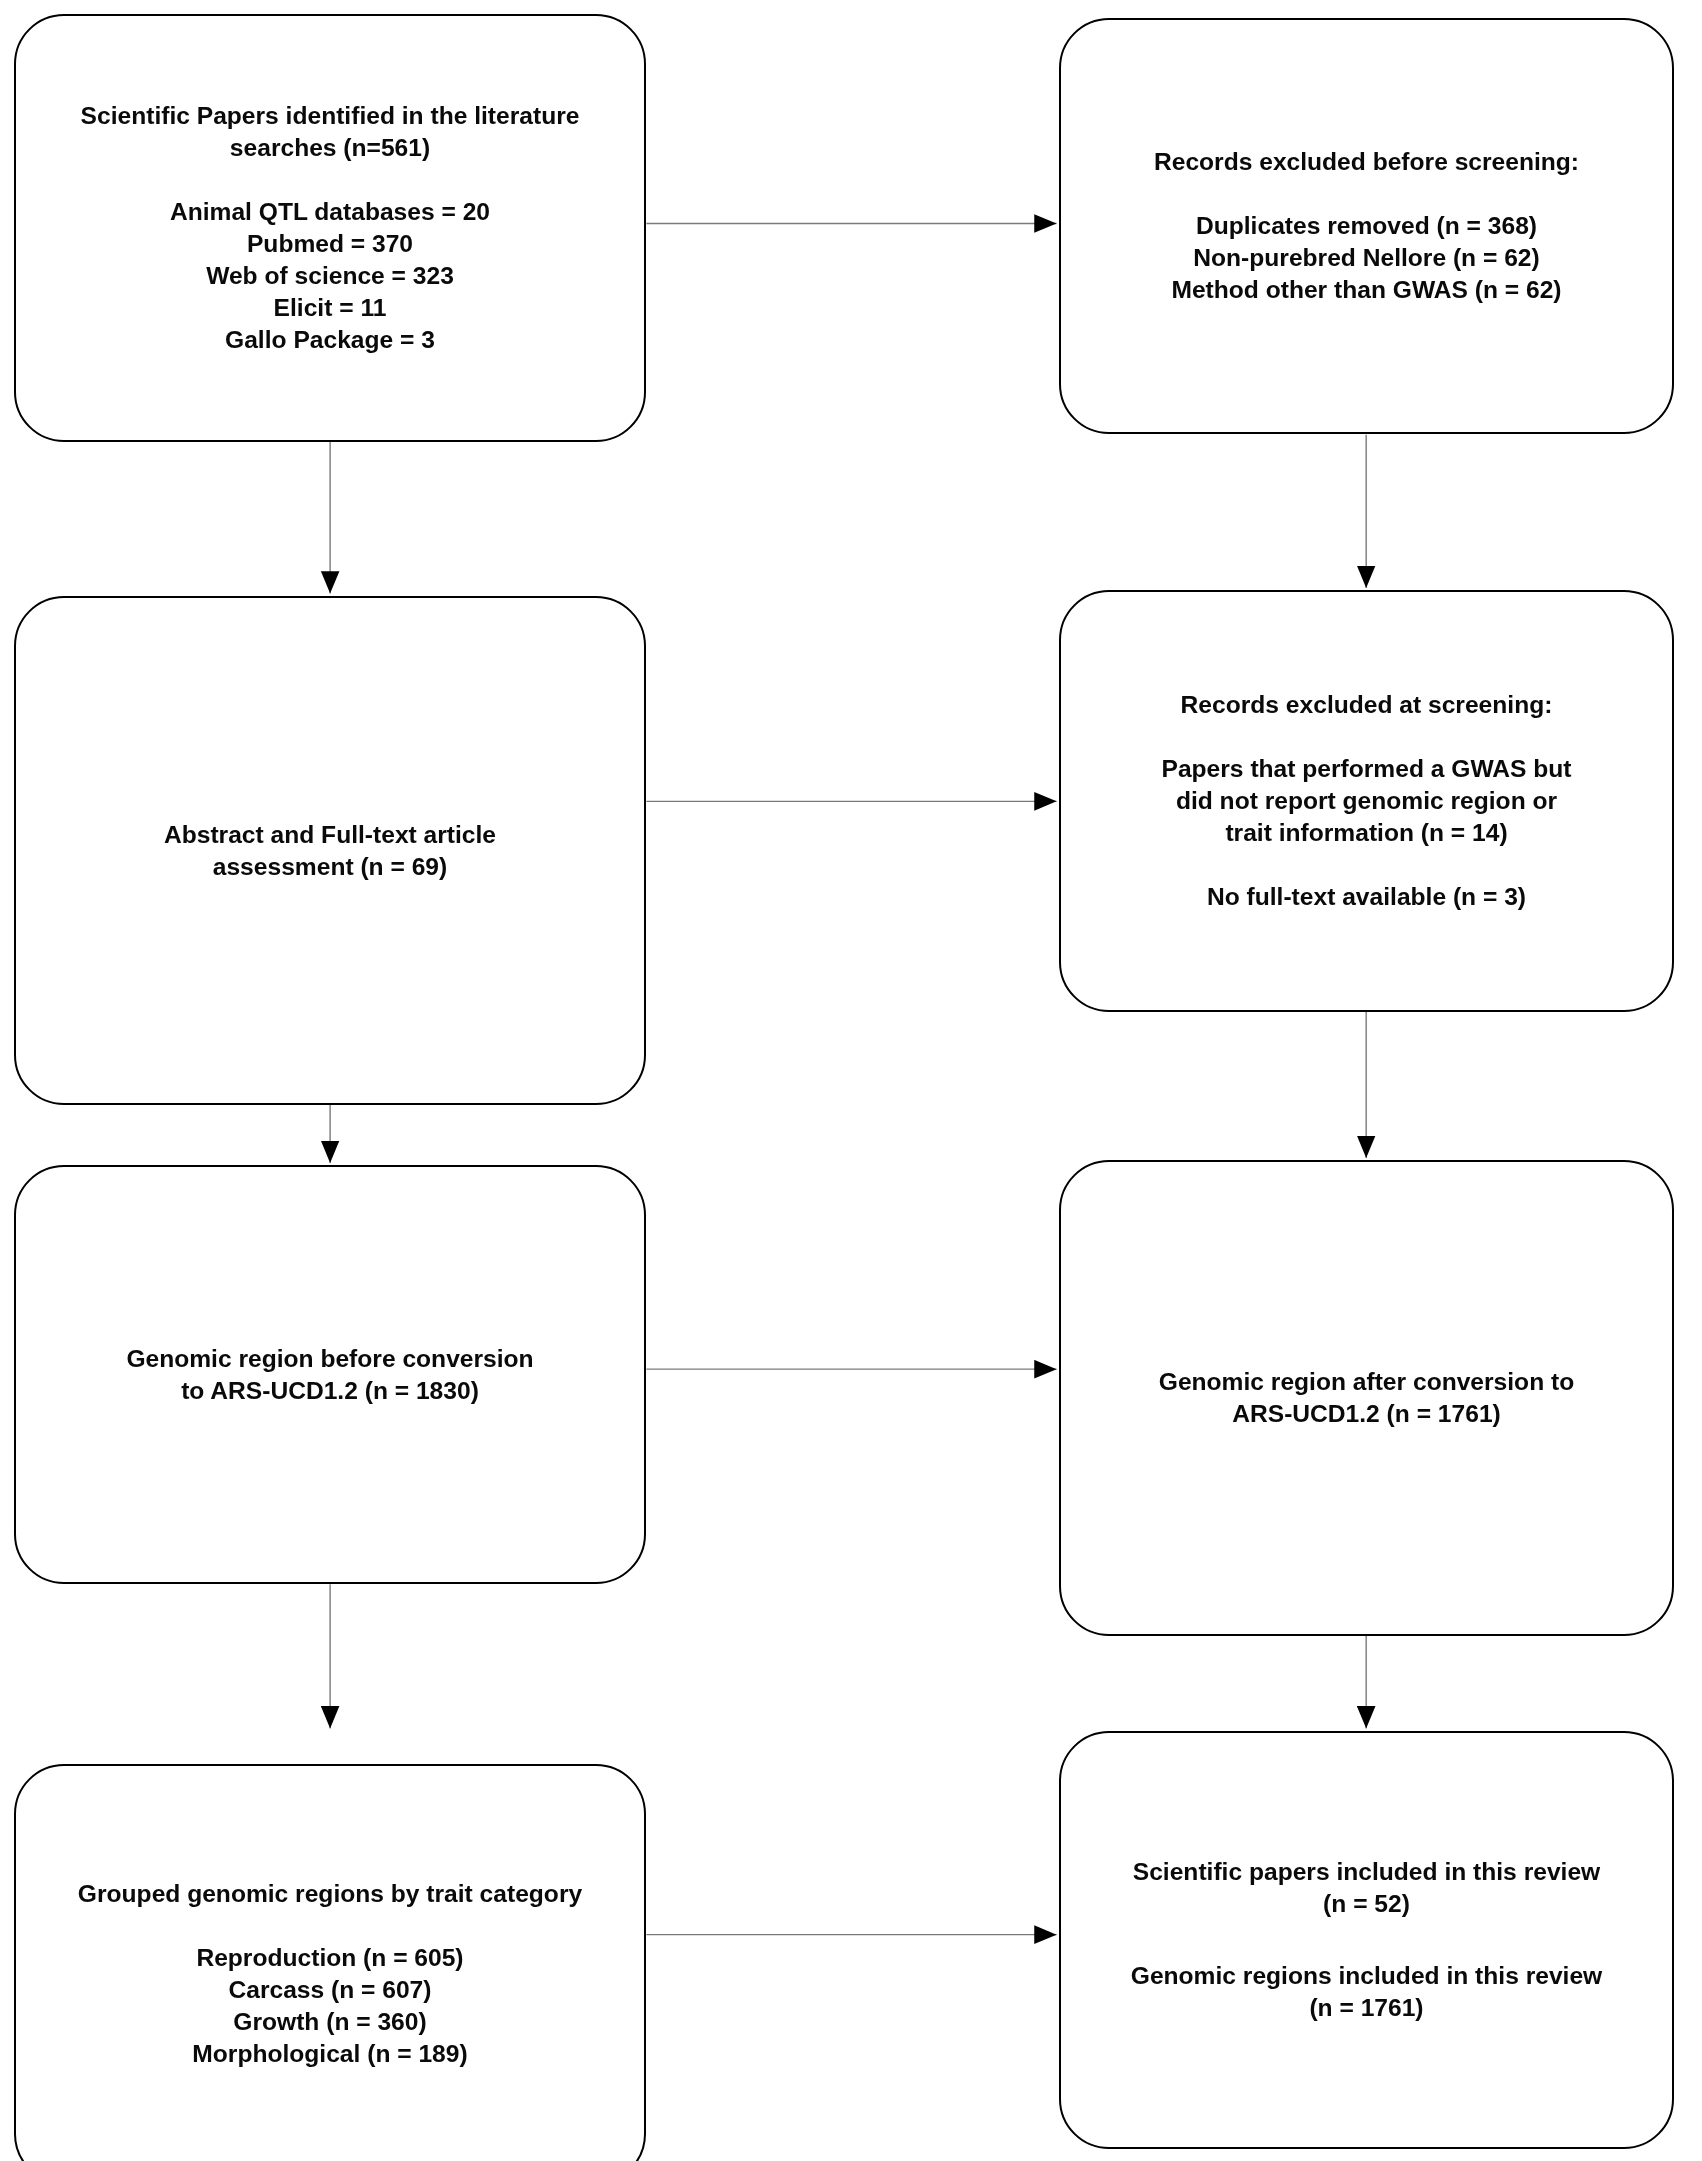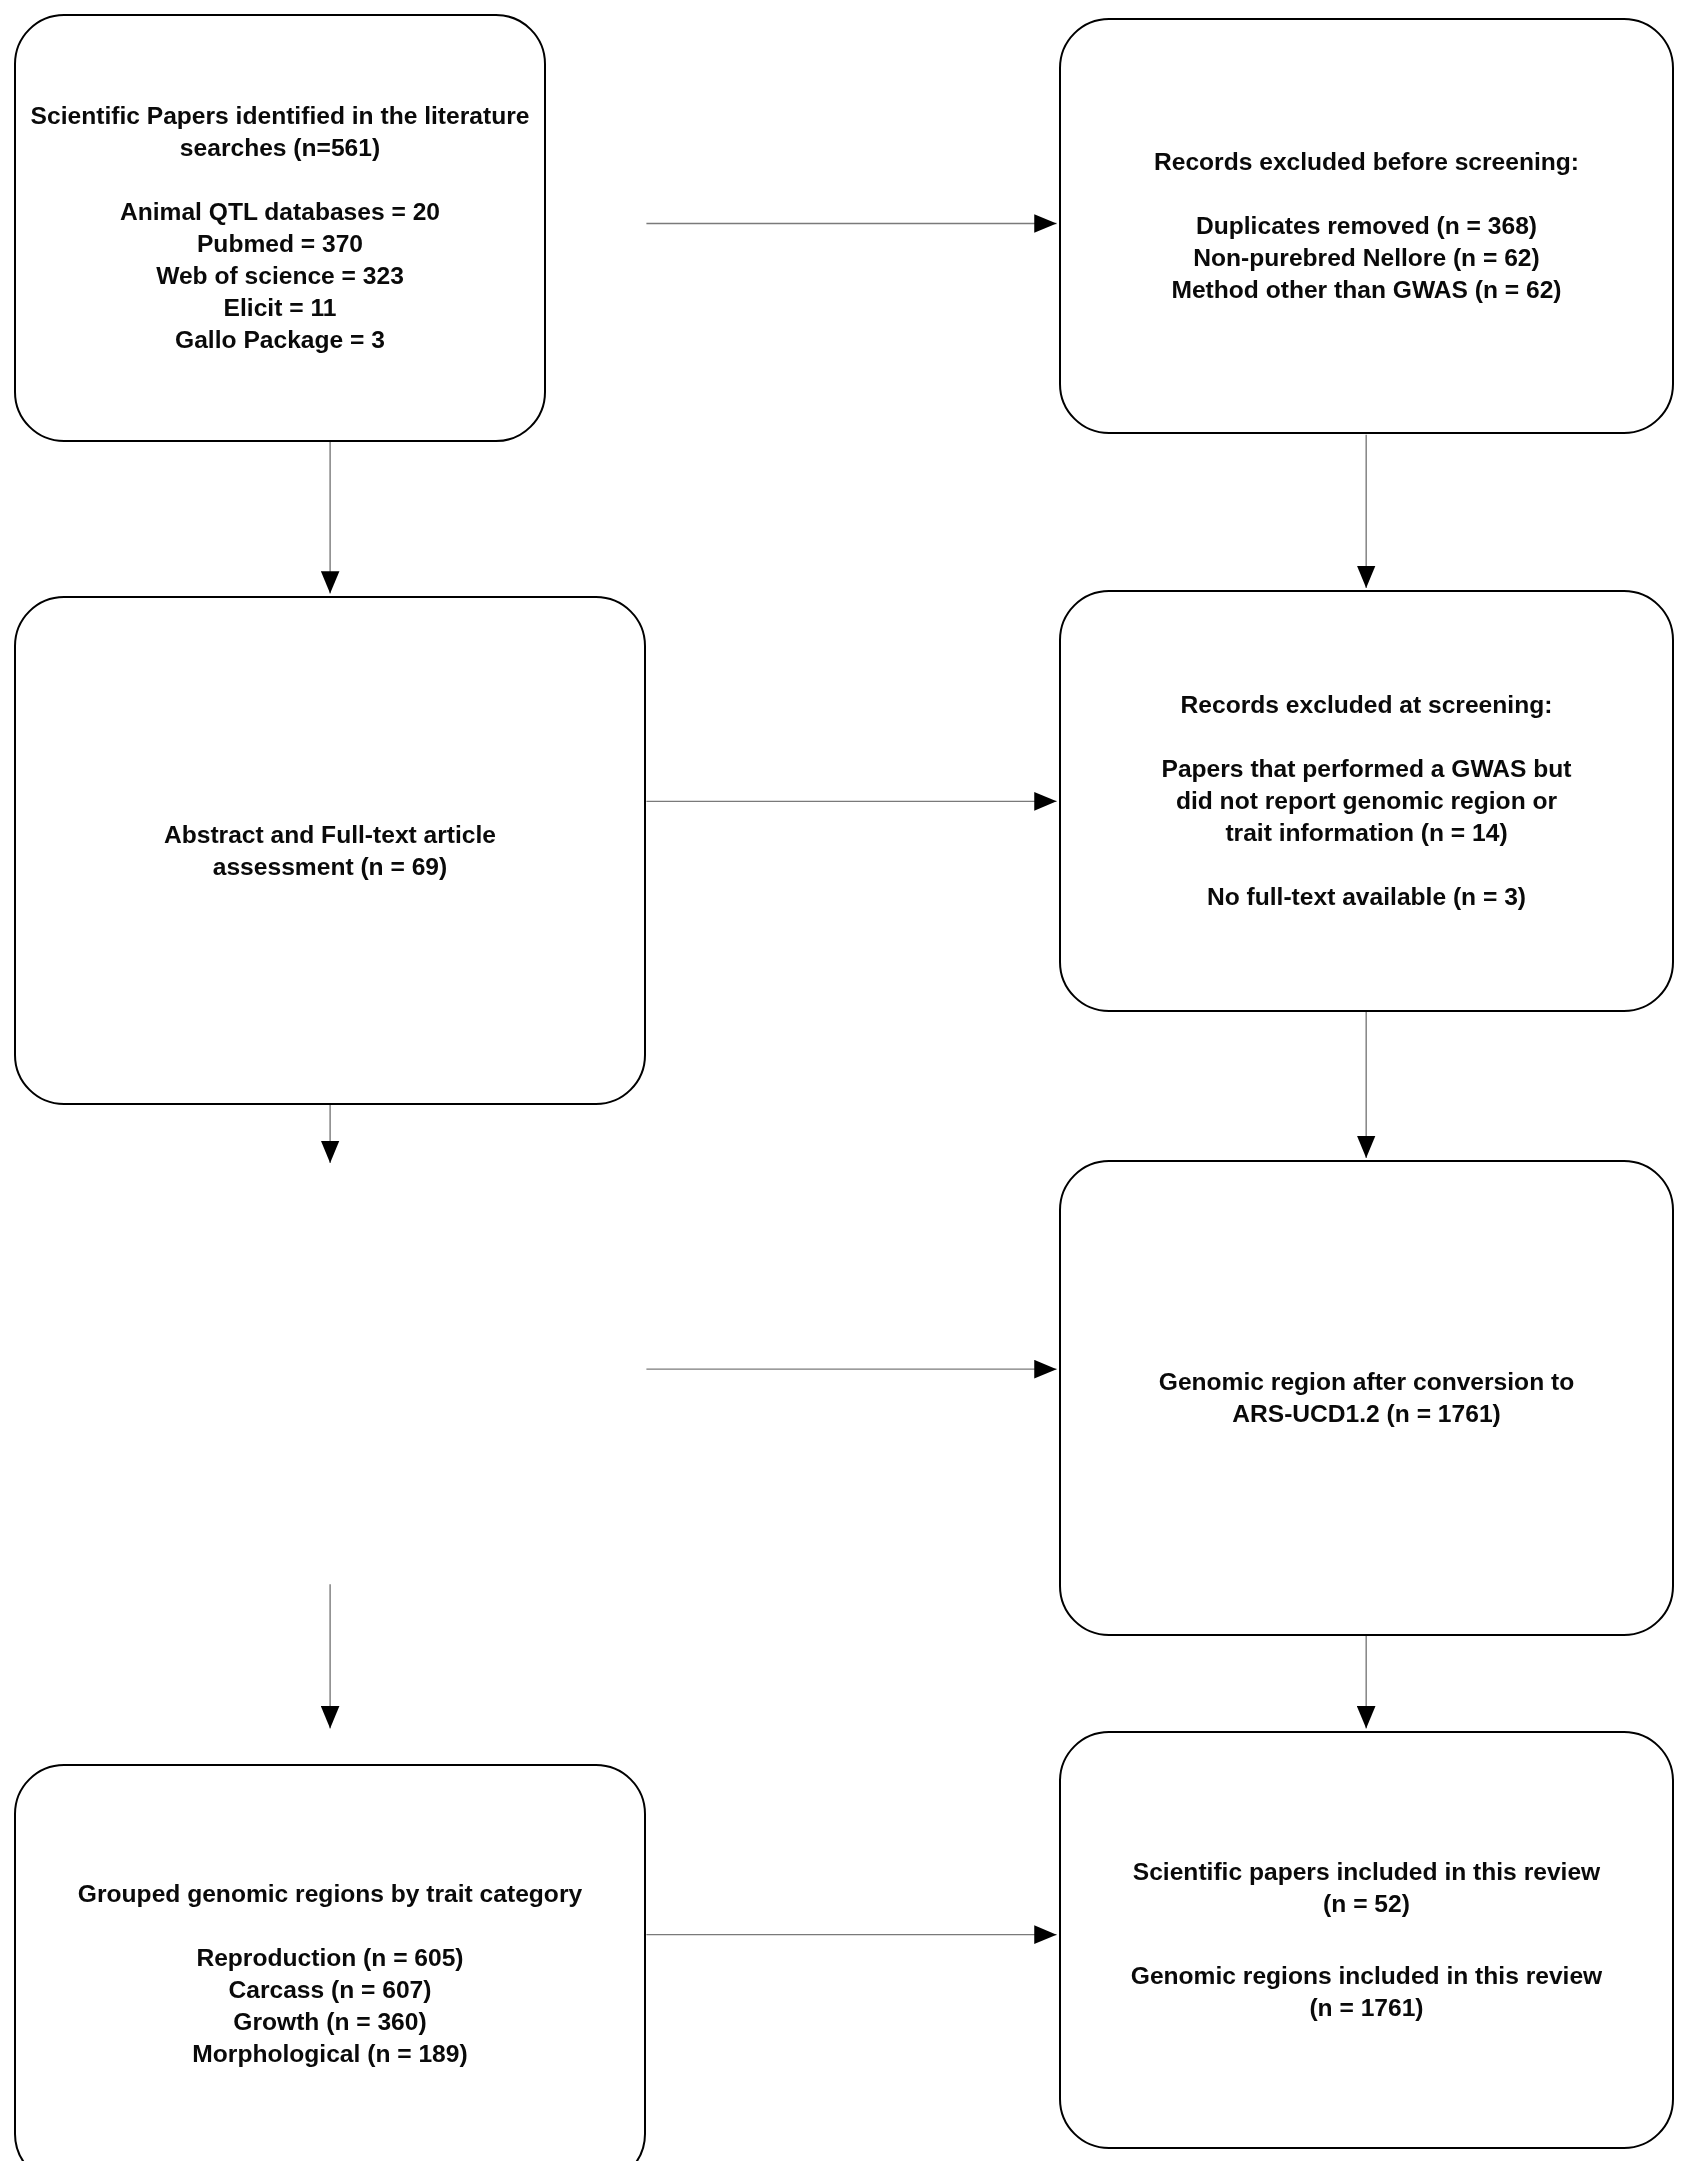--- a/index.html
+++ b/index.html
@@ -42,21 +42,21 @@
     text-align: center;
     font-weight: 700;
     font-size: 24.6px;
     line-height: 32px;
     padding: 11.2px 5.6px;
   }
   .box .group { display: block; }
   .box .group + .group { margin-top: 32px; }
   .line { white-space: nowrap; }
   
-  #box-identification   { left: 14px;   top: 14px;   width: 532px; height: 428px; }
+  #box-identification   { left: 14px;   top: 14px;   width: 632px; height: 428px; }
   #box-excluded-before  { left: 1059px; top: 18.4px;   width: 615px; height: 416px; }
   #box-assessment       { left: 14px;   top: 596px; width: 632px; height: 509px; }
   #box-excluded-screen  { left: 1059px; top: 590px; width: 615px; height: 422px; }
   #box-before-conv      { left: 14px;   top: 1165px; width: 632px; height: 419px; }
   #box-after-conv       { left: 1059px; top: 1160px; width: 615px; height: 476px; }
   #box-grouped          { left: 14px;   top: 1731px; width: 632px; height: 420px; margin-top: 33px; }
   #box-included         { left: 1059px; top: 1731px; width: 615px; height: 418px; gap: 8px; }
 </style>
 </head>
 <body>
@@ -120,20 +120,26 @@
     <div class="group">
       <div class="line">Papers that performed a GWAS but</div>
       <div class="line">did not report genomic region or</div>
       <div class="line">trait information (n = 14)</div>
     </div>
     <div class="group">
       <div class="line">No full-text available (n = 3)</div>
     </div>
   </div>
 
+  <div class="box" id="box-before-conv">
+    <div class="group">
+      <div class="line">Genomic region before conversion</div>
+      <div class="line">to ARS-UCD1.2 (n = 1830)</div>
+    </div>
+  </div>
 
   <div class="box" id="box-after-conv">
     <div class="group">
       <div class="line">Genomic region after conversion to</div>
       <div class="line">ARS-UCD1.2 (n = 1761)</div>
     </div>
   </div>
 
   <div class="box" id="box-grouped">
     <div class="group">

